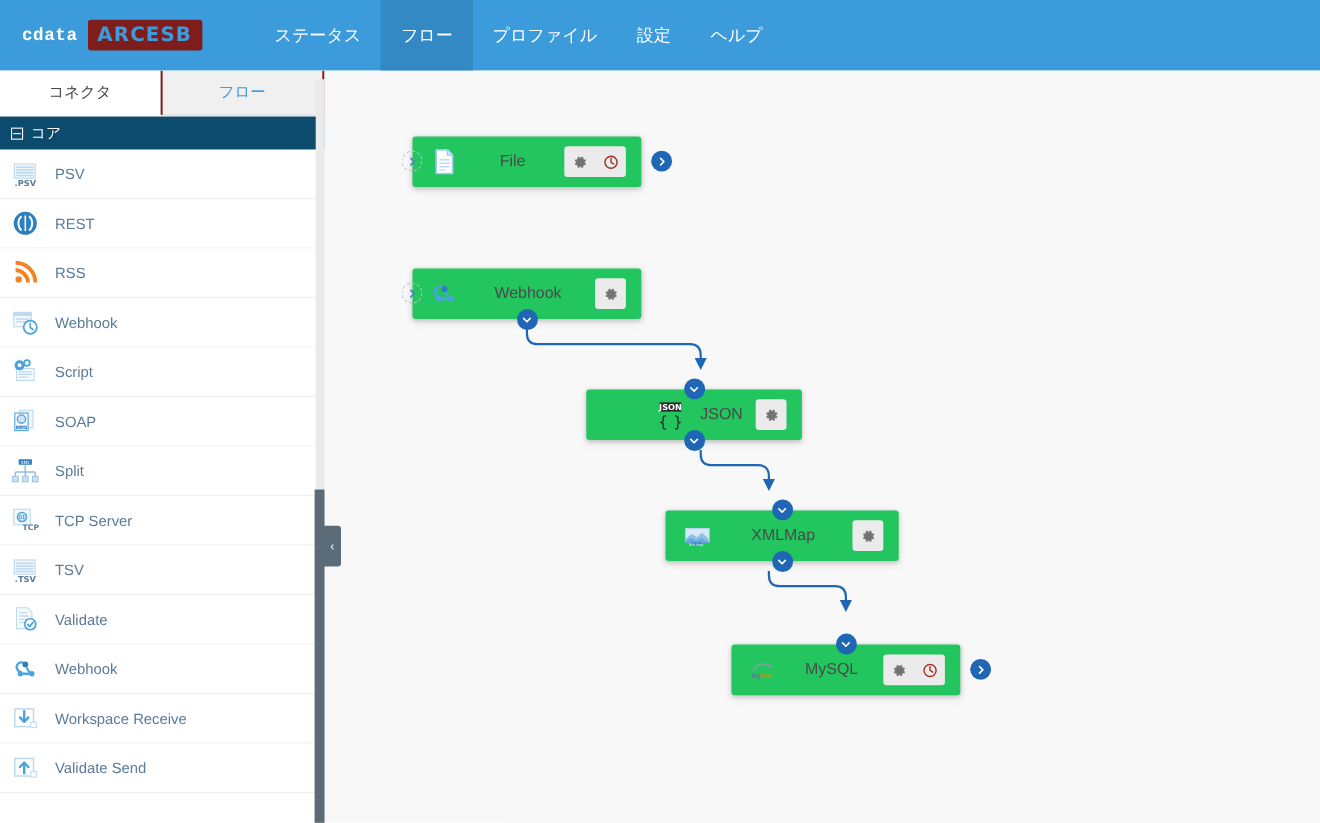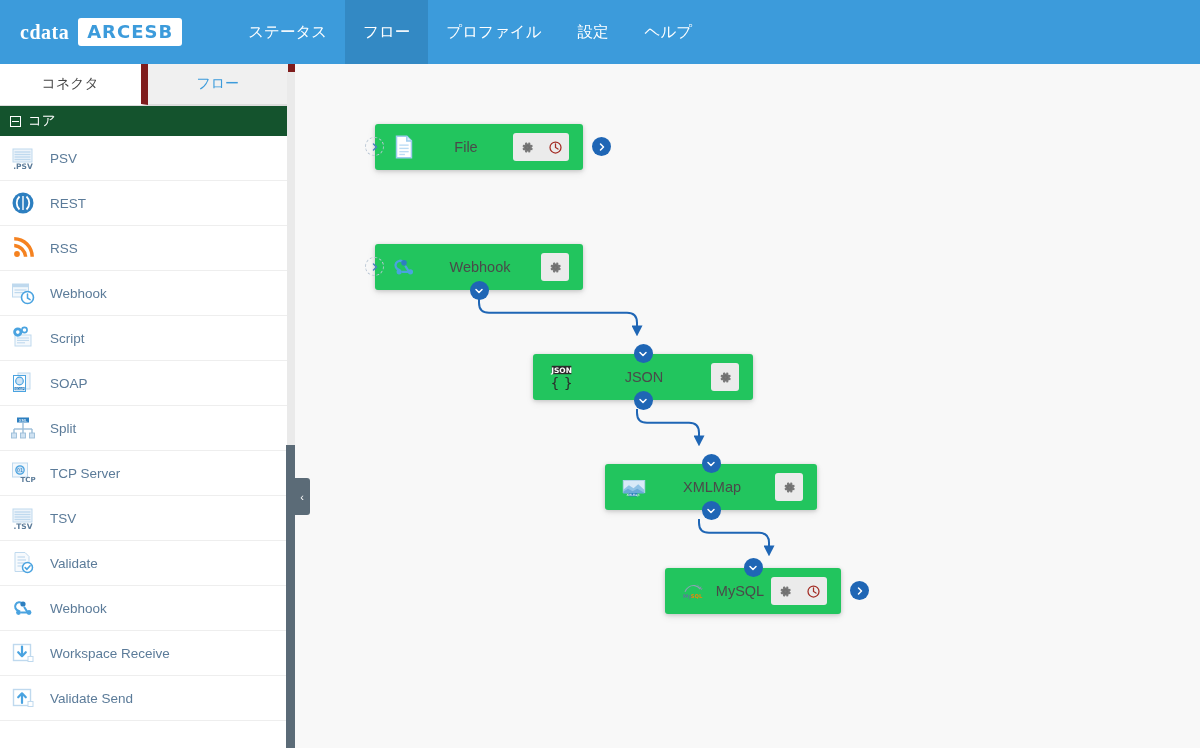--- a/index.html
+++ b/index.html
@@ -21,27 +21,27 @@
     z-index: 30;
   }
   #brand {
     display: flex; align-items: center;
     padding: 0 18px 0 20px;
     gap: 9px;
     height: 64px;
   }
   .brand-cdata {
     color: #ffffff;
-    font-size: 20px;
+    font-size: 16px;
     font-weight: bold;
     letter-spacing: 0.5px;
-    font-family: Liberation Serif, serif;
+    font-family: Liberation Mono, monospace;
   }
   .brand-badge {
-    background: #ffffff;
+    background: #7f1d1d;
     color: #3c9bdb;
     font-size: 18px;
     font-weight: bold;
     letter-spacing: 1px;
     padding: 3px 9px 4px 9px;
     border-radius: 3px;
     font-family: "DejaVu Sans", sans-serif;
   }
   #mainmenu { display: flex; align-items: stretch; margin-left: 30px; }
   .menu-item {
@@ -70,31 +70,31 @@
     background: #f0f0f0;
     border-bottom: 1px solid #dddddd;
   }
   .side-tab {
     flex: 1;
     display: flex; align-items: center; justify-content: center;
     font-size: 14px;
     cursor: pointer;
     background: #f0f0f0;
     color: #3c9bdb;
-    border-right: 7px solid #7f1d1d;
+    border-right: 2px solid #7f1d1d;
     border-bottom: 1px solid #dddddd;
   }
   .side-tab.active {
     background: #ffffff;
     color: #444444;
     border-bottom: 1px solid #ffffff;
   }
   .group-header {
     height: 30px;
-    background: #14532d;
+    background: #0c4a6e;
     color: #ffffff;
     display: flex; align-items: center;
     padding-left: 10px;
     font-size: 13.5px;
     gap: 7px;
     cursor: pointer;
     user-select: none;
   }
   .collapse-box {
     width: 11px; height: 11px;
@@ -570,21 +570,21 @@
           </span>
         </span>
         <span class="port port-solid port-bottom">
           <span style="display: flex; align-items: center; justify-content: center; width: 10px; height: 10px;">
             <svg viewBox="0 0 12 12" width="10" height="10">
         <path d="M2.4 4.2L6 7.8l3.6-3.6" stroke="#ffffff" stroke-width="1.8" fill="none" stroke-linecap="round" stroke-linejoin="round"></path>
       </svg>
           </span>
         </span>
       </div>
-      <div class="node" style="left: 238px; top: 290px; width: 220px;">
+      <div class="node" style="left: 238px; top: 290px; width: 196px; padding-left: 48px;">
         <span class="node-icon">
           <span style="display: flex; align-items: center; justify-content: center; width: 28px; height: 28px;">
             <svg viewBox="0 0 30 30" width="28" height="28">
         <rect x="4" y="3" width="21" height="9" fill="#2b2b2b"></rect>
         <text x="14.5" y="10.4" font-size="8" font-weight="bold" fill="#ffffff" text-anchor="middle" font-family="DejaVu Sans">JSON</text>
         <text x="14.5" y="27" font-size="15" fill="#2b2b2b" text-anchor="middle" font-family="DejaVu Sans">{ }</text>
       </svg>
           </span>
         </span>
         <span class="node-title">JSON</span>
@@ -644,21 +644,21 @@
           </span>
         </span>
         <span class="port port-solid port-bottom">
           <span style="display: flex; align-items: center; justify-content: center; width: 10px; height: 10px;">
             <svg viewBox="0 0 12 12" width="10" height="10">
         <path d="M2.4 4.2L6 7.8l3.6-3.6" stroke="#ffffff" stroke-width="1.8" fill="none" stroke-linecap="round" stroke-linejoin="round"></path>
       </svg>
           </span>
         </span>
       </div>
-      <div class="node" style="left: 370px; top: 504px; width: 176px;">
+      <div class="node" style="left: 370px; top: 522px; width: 208px;">
         <span class="node-icon">
           <span style="display: flex; align-items: center; justify-content: center; width: 28px; height: 28px;">
             <svg viewBox="0 0 34 26" width="34" height="28">
         <path d="M6 14c3-6 8-8 12-7.5 3 .4 5 2.3 6.6 4.3" stroke="#8aa3b5" stroke-width="1.3" fill="none"></path>
         <path d="M20 4.5c1.8 1 3.2 2.4 4.2 4l1.8-1.2-.6 2.6 2.4.2-2 1.6" fill="#7f98aa"></path>
         <text x="9" y="21.5" font-size="6.4" font-weight="bold" fill="#5b7b99" text-anchor="middle" font-family="DejaVu Sans">My</text>
         <text x="20" y="21.5" font-size="6.4" font-weight="bold" fill="#e8880a" text-anchor="middle" font-family="DejaVu Sans">SQL</text>
       </svg>
           </span>
         </span>

